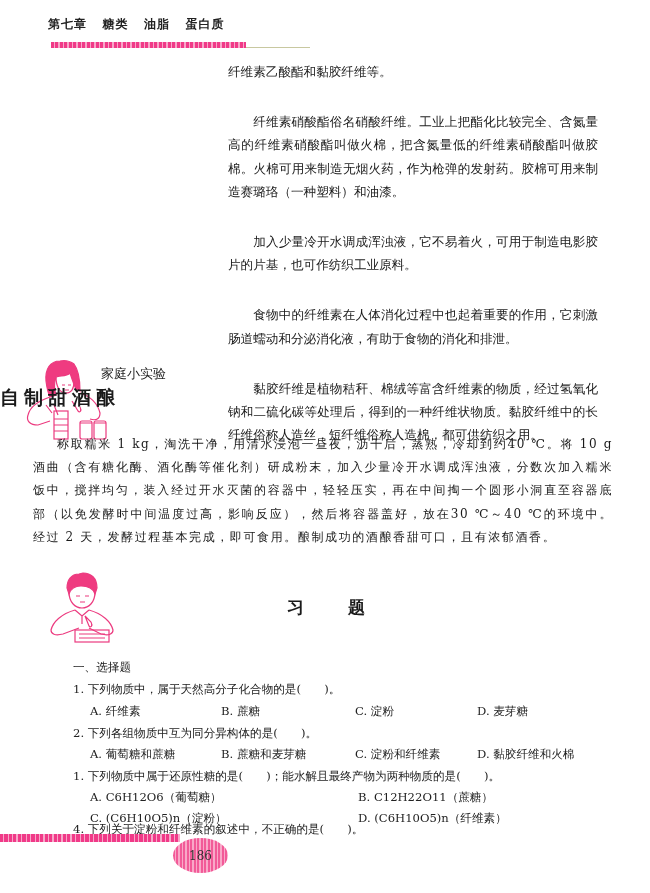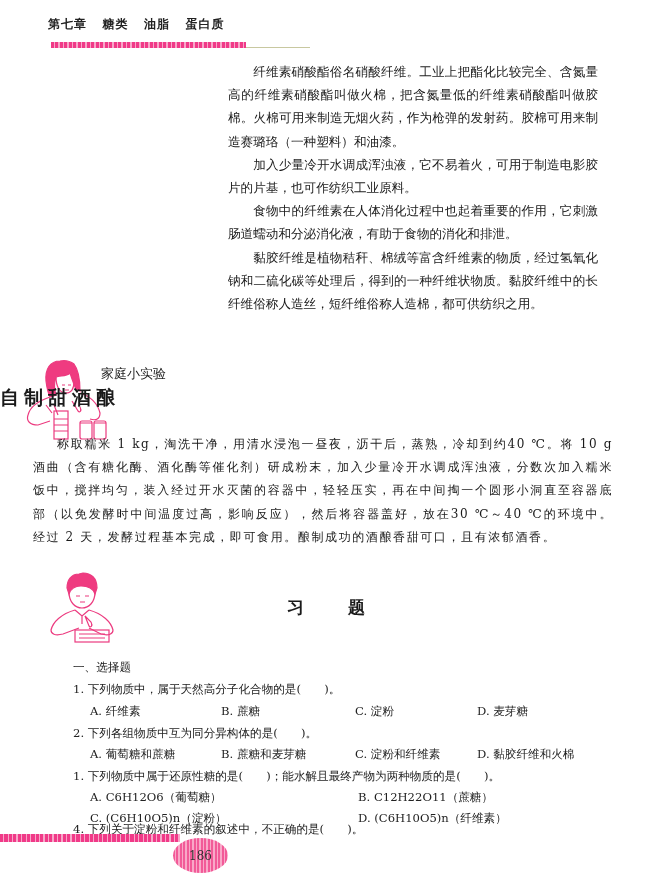--- a/index.html
+++ b/index.html
@@ -10,21 +10,21 @@
   
   .chapter-header { left:48px; top:16px; font-family:"DejaVu Sans","Liberation Sans",sans-serif;
     font-weight:bold; font-size:12px; letter-spacing:1px; color:#222; white-space:pre; }
   .header-bar { left:51px; top:42px; width:195px; height:6px;
     background:repeating-linear-gradient(90deg,#f03a88 0 3px,#f7a6c8 3px 4.5px); }
   .header-rule { left:246px; top:47px; width:64px; height:1px; background:#c8c8a0; }
 
   
   .upper { left:228px; top:60px; width:370px; font-size:12.6px; line-height:23.2px; }
   .upper p { margin:0; text-align:justify; }
-  .upper p.indent { text-indent:2em; }
+  .upper p.indent { text-indent:2em;margin-top:27px; }
 
   
   .illus { position:absolute; }
   .exp-label { left:101px; top:365px; font-size:13px; color:#222; }
   .exp-title { left:0; width:650px; top:385px; text-align:left;
     font-family:"DejaVu Serif","Liberation Serif",serif; font-weight:bold; font-size:19px; letter-spacing:5px; }
 
   .exp-body { left:33px; top:433px; width:580px; font-size:12px; line-height:23.2px; letter-spacing:1.6px; text-align:justify; }
   .exp-body p { margin:0; text-indent:2em; }
 
@@ -44,20 +44,21 @@
     display:flex; align-items:center; justify-content:center; font-size:12px; color:#333; }
 </style>
 </head>
 <body>
 
 <div class="abs chapter-header">第七章   糖类   油脂   蛋白质</div>
 <div class="abs header-bar"></div>
 <div class="abs header-rule"></div>
 
 <div class="abs upper">
+  <p>纤维素乙酸酯和黏胶纤维等。</p>
   <p class="indent">纤维素硝酸酯俗名硝酸纤维。工业上把酯化比较完全、含氮量高的纤维素硝酸酯叫做火棉，把含氮量低的纤维素硝酸酯叫做胶棉。火棉可用来制造无烟火药，作为枪弹的发射药。胶棉可用来制造赛璐珞（一种塑料）和油漆。</p>
   <p class="indent">加入少量冷开水调成浑浊液，它不易着火，可用于制造电影胶片的片基，也可作纺织工业原料。</p>
   <p class="indent">食物中的纤维素在人体消化过程中也起着重要的作用，它刺激肠道蠕动和分泌消化液，有助于食物的消化和排泄。</p>
   <p class="indent">黏胶纤维是植物秸秆、棉绒等富含纤维素的物质，经过氢氧化钠和二硫化碳等处理后，得到的一种纤维状物质。黏胶纤维中的长纤维俗称人造丝，短纤维俗称人造棉，都可供纺织之用。</p>
 </div>
 
 <svg class="illus" style="left:20px;top:355px" width="100" height="90" viewBox="0 0 100 90">
   <g fill="none" stroke="#ec3a7f" stroke-width="1.2">
     <path d="M40 6 C30 6 25 14 26 26 C27 34 28 38 30 42 L36 40 C34 34 34 28 36 22 C40 20 46 22 50 18 C52 24 54 30 56 34 L60 36 C60 26 58 14 54 9 C50 6 45 5 40 6 Z" fill="#ef3b80"></path>
     <path d="M36 22 C36 32 40 38 46 38 C52 38 54 32 54 26"></path>

